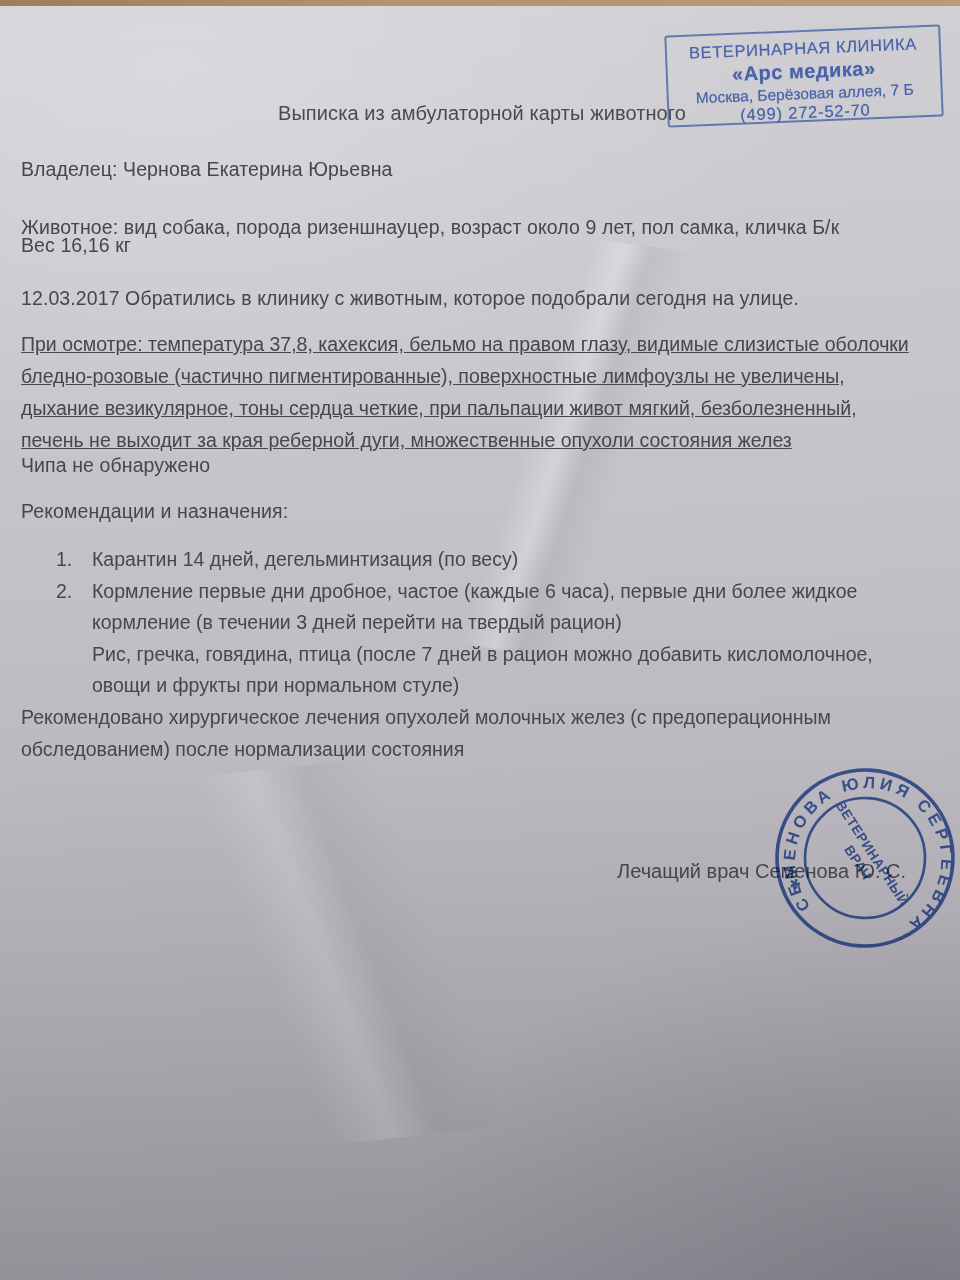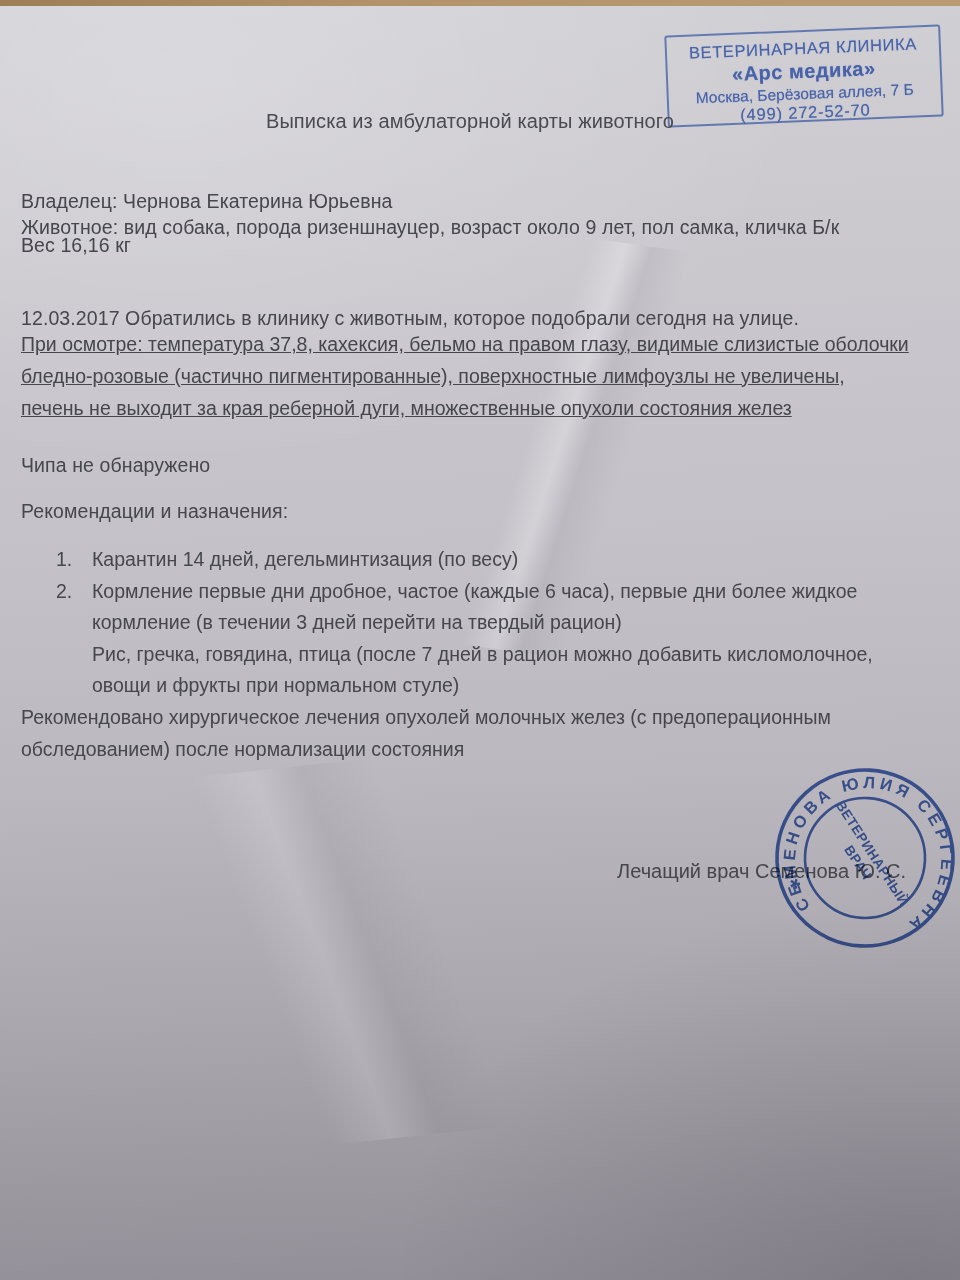--- a/index.html
+++ b/index.html
@@ -87,30 +87,31 @@
     <div class="wrinkle w1"></div>
     <div class="wrinkle w2"></div>
 
     <div class="clinic-stamp">
       <div class="s1">ВЕТЕРИНАРНАЯ КЛИНИКА</div>
       <div class="s2">«Арс медика»</div>
       <div class="s3">Москва, Берёзовая аллея, 7 Б</div>
       <div class="s4">(499) 272-52-70</div>
     </div>
 
-    <div class="line doc-title" style="top:104px;">Выписка из амбулаторной карты животного</div>
+    <div class="line doc-title" style="top:96px;margin-left:12px;">Выписка из амбулаторной карты животного</div>
 
-    <div class="line" style="top:152px;margin-top:32px;">Владелец: Чернова Екатерина Юрьевна</div>
+    <div class="line" style="top:152px;">Владелец: Чернова Екатерина Юрьевна</div>
     <div class="line" style="top:210px;">Животное: вид собака, порода ризеншнауцер, возраст около 9 лет, пол самка, кличка Б/к</div>
     <div class="line" style="top:228px;">Вес 16,16 кг</div>
-    <div class="line" style="top:281px;margin-top:20px;">12.03.2017 Обратились в клинику с животным, которое подобрали сегодня на улице.</div>
+    <div class="line" style="top:281px;">12.03.2017 Обратились в клинику с животным, которое подобрали сегодня на улице.</div>
 
     <div class="para" style="top:322px;text-decoration:underline;">
       <div>При осмотре: температура 37,8, кахексия, бельмо на правом глазу, видимые слизистые оболочки</div>
       <div>бледно-розовые (частично пигментированные), поверхностные лимфоузлы не увеличены,</div>
+      <div>дыхание везикулярное, тоны сердца четкие, при пальпации живот мягкий, безболезненный,</div>
       <div>печень не выходит за края реберной дуги, множественные опухоли состояния желез</div>
     </div>
 
     <div class="line" style="top:448px;">Чипа не обнаружено</div>
     <div class="line" style="top:494px;">Рекомендации и назначения:</div>
 
     <div class="list">
       <div class="list-line">
         <span class="num">1.</span>
         <span class="txt">Карантин 14 дней, дегельминтизация (по весу)</span>

